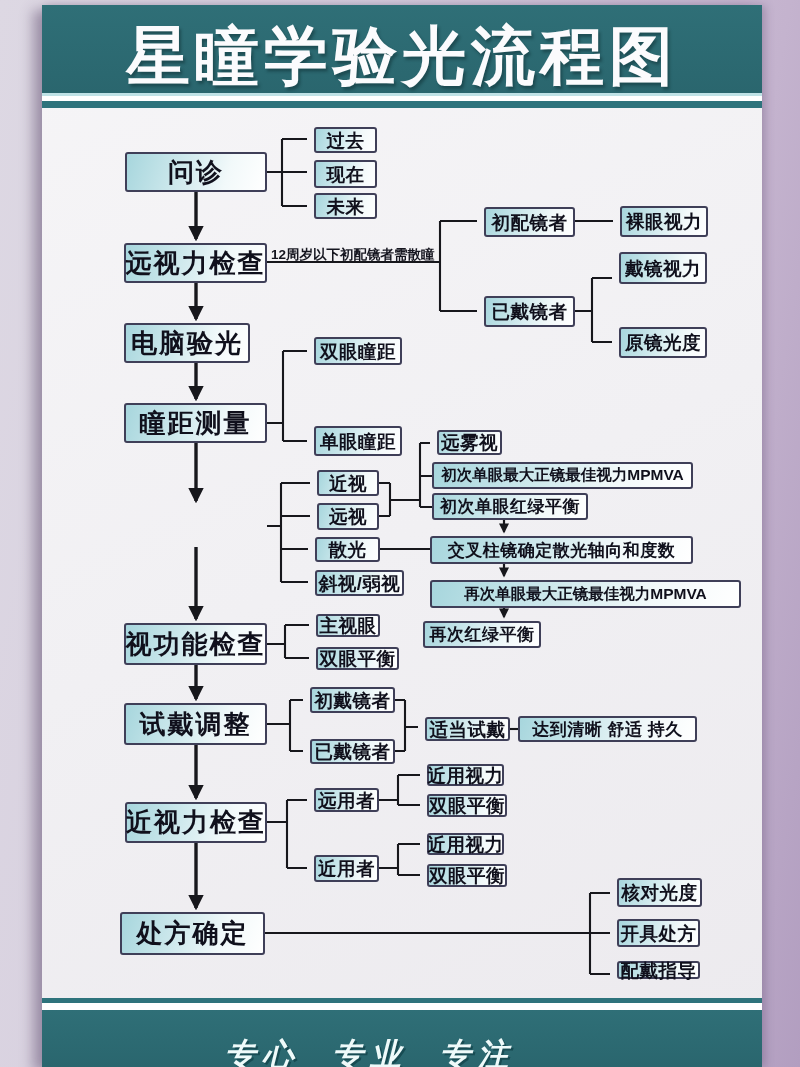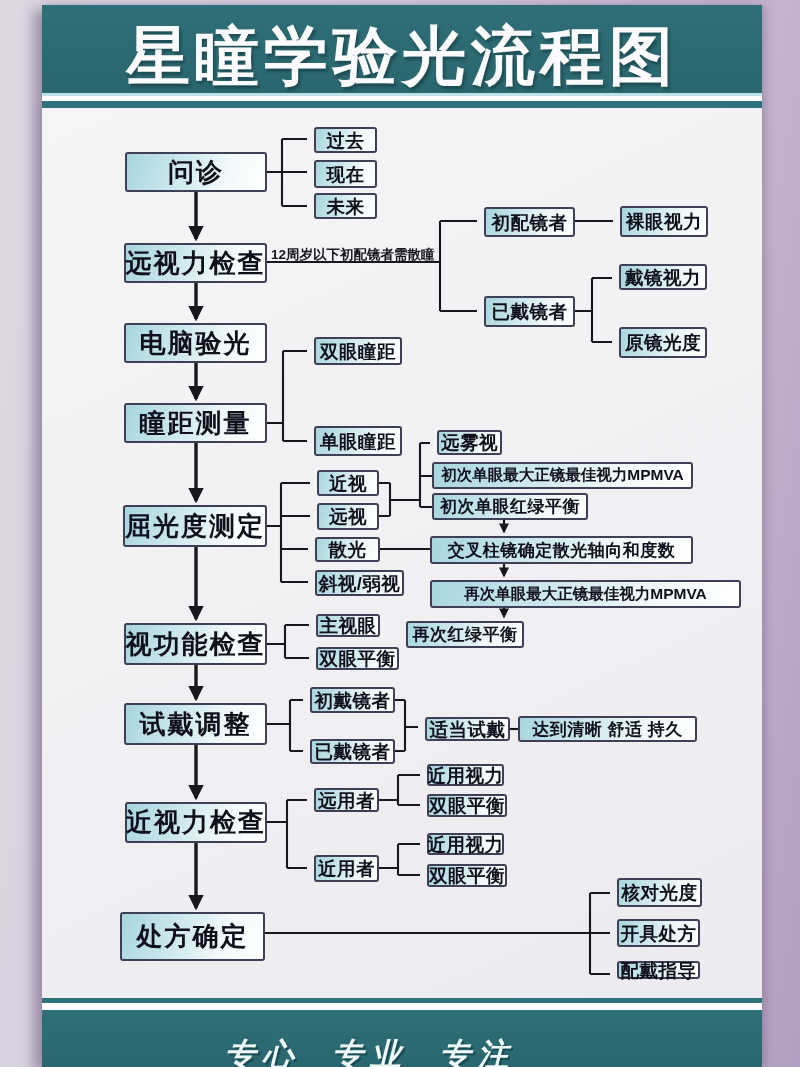--- a/index.html
+++ b/index.html
@@ -105,52 +105,51 @@
       <path d="M503,729 H518"></path>
       <path d="M267,822 H287 M287,800 V868 M287,800 H307 M287,868 H307"></path>
       <path d="M372,800 H398 M398,775 V805 M398,775 H420 M398,805 H420"></path>
       <path d="M372,868 H398 M398,844 V875 M398,844 H420 M398,875 H420"></path>
       <path d="M265,933 H590 M590,893 V974 M590,893 H610 M590,933 H610 M590,974 H610"></path>
     </g>
   </svg>
 
   <div class="node n-lg" style="left:125px;top:152px;width:142px;height:40px">问诊</div>
   <div class="node n-lg" style="left:124px;top:243px;width:143px;height:40px">远视力检查</div>
-  <div class="node n-lg" style="left:124px;top:323px;width:143px;height:40px">电脑验光</div>
+  <div class="node n-lg" style="left:124px;top:323px;width:126px;height:40px">电脑验光</div>
   <div class="node n-lg" style="left:124px;top:403px;width:143px;height:40px">瞳距测量</div>
-  <div class="node n-lg" style="left:123px;top:505px;width:144px;height:42px">屈光度测定</div>
   <div class="node n-lg" style="left:124px;top:703px;width:143px;height:42px">试戴调整</div>
   <div class="node n-lg" style="left:124px;top:623px;width:143px;height:42px">视功能检查</div>
   <div class="node n-lg" style="left:125px;top:802px;width:142px;height:41px">近视力检查</div>
-  <div class="node n-lg" style="left:120px;top:912px;width:145px;height:49px">处方确定</div>
+  <div class="node n-lg" style="left:120px;top:912px;width:145px;height:43px">处方确定</div>
 
   <div class="node n-md" style="left:307px;top:127px;width:63px;height:26px">过去</div>
   <div class="node n-md" style="left:307px;top:160px;width:63px;height:28px">现在</div>
   <div class="node n-md" style="left:307px;top:193px;width:63px;height:26px">未来</div>
 
   <div class="note-label">12周岁以下初配镜者需散瞳</div>
   <div class="node n-md" style="left:477px;top:207px;width:91px;height:30px">初配镜者</div>
   <div class="node n-md" style="left:613px;top:206px;width:88px;height:31px">裸眼视力</div>
   <div class="node n-md" style="left:477px;top:296px;width:91px;height:31px">已戴镜者</div>
-  <div class="node n-md" style="left:612px;top:264px;width:88px;height:26px">戴镜视力</div>
+  <div class="node n-md" style="left:612px;top:252px;width:88px;height:32px">戴镜视力</div>
   <div class="node n-md" style="left:612px;top:327px;width:88px;height:31px">原镜光度</div>
 
   <div class="node n-md" style="left:307px;top:337px;width:88px;height:28px">双眼瞳距</div>
   <div class="node n-md" style="left:307px;top:426px;width:88px;height:30px">单眼瞳距</div>
 
   <div class="node n-md" style="left:310px;top:470px;width:62px;height:26px">近视</div>
   <div class="node n-md" style="left:310px;top:503px;width:62px;height:27px">远视</div>
   <div class="node n-md" style="left:308px;top:537px;width:65px;height:25px">散光</div>
   <div class="node n-md" style="left:308px;top:570px;width:89px;height:26px">斜视/弱视</div>
   <div class="node n-md" style="left:430px;top:430px;width:65px;height:25px">远雾视</div>
   <div class="node n-xs" style="left:432px;top:462px;width:261px;height:27px">初次单眼最大正镜最佳视力MPMVA</div>
   <div class="node n-sm" style="left:432px;top:493px;width:156px;height:27px">初次单眼红绿平衡</div>
   <div class="node n-sm" style="left:430px;top:536px;width:263px;height:28px">交叉柱镜确定散光轴向和度数</div>
   <div class="node n-xs" style="left:430px;top:580px;width:311px;height:28px">再次单眼最大正镜最佳视力MPMVA</div>
-  <div class="node n-sm" style="left:406px;top:621px;width:118px;height:27px">再次红绿平衡</div>
+  <div class="node n-sm" style="left:423px;top:621px;width:118px;height:27px">再次红绿平衡</div>
 
   <div class="node n-md" style="left:309px;top:614px;width:64px;height:23px">主视眼</div>
   <div class="node n-md" style="left:309px;top:647px;width:83px;height:23px">双眼平衡</div>
 
   <div class="node n-md" style="left:303px;top:687px;width:85px;height:26px">初戴镜者</div>
   <div class="node n-md" style="left:303px;top:739px;width:85px;height:25px">已戴镜者</div>
   <div class="node n-md" style="left:418px;top:717px;width:85px;height:24px">适当试戴</div>
   <div class="node n-sm" style="left:518px;top:716px;width:179px;height:26px">达到清晰  舒适  持久</div>
 
   <div class="node n-md" style="left:307px;top:788px;width:65px;height:24px">远用者</div>

